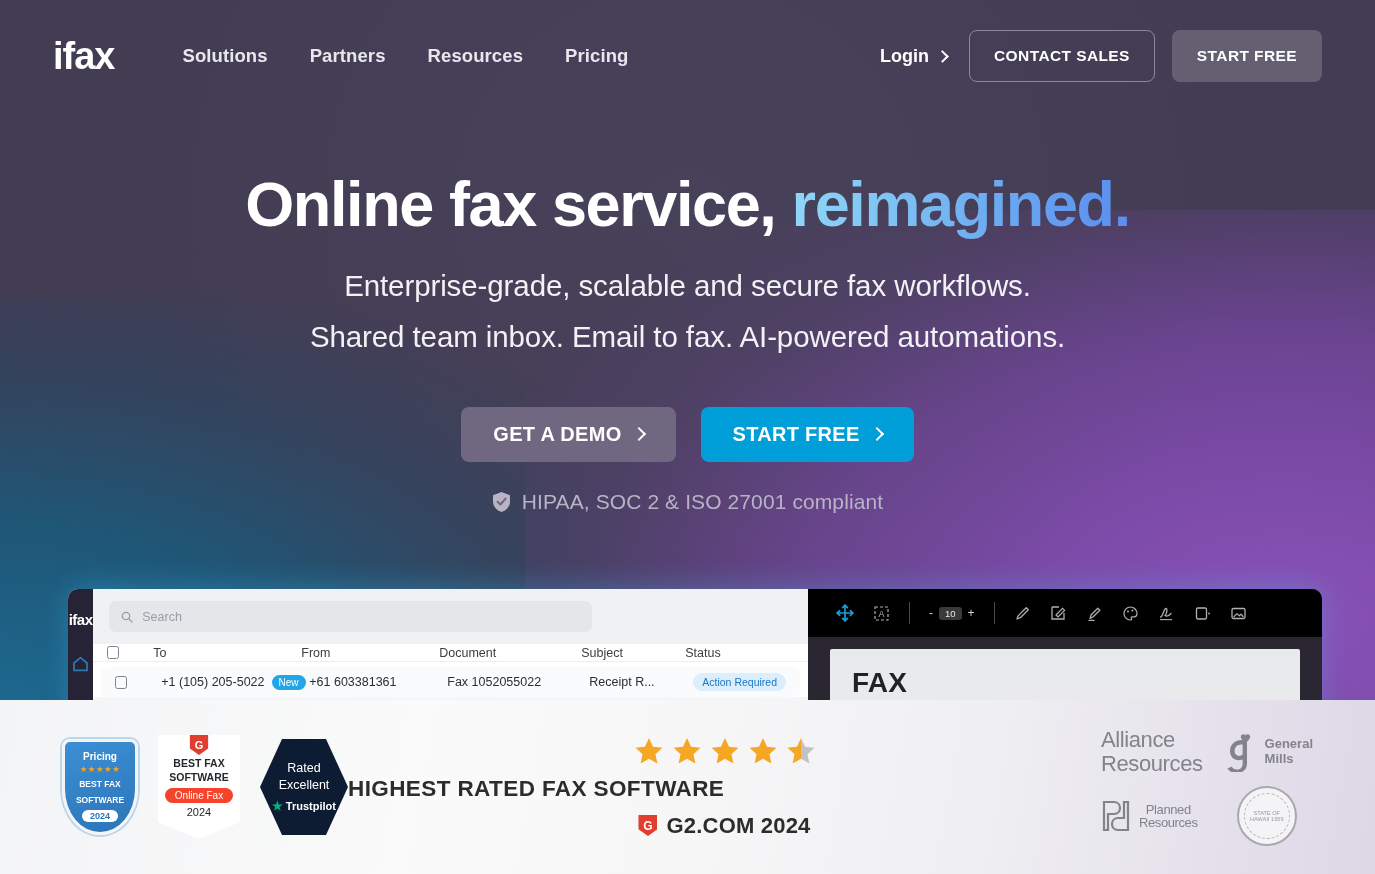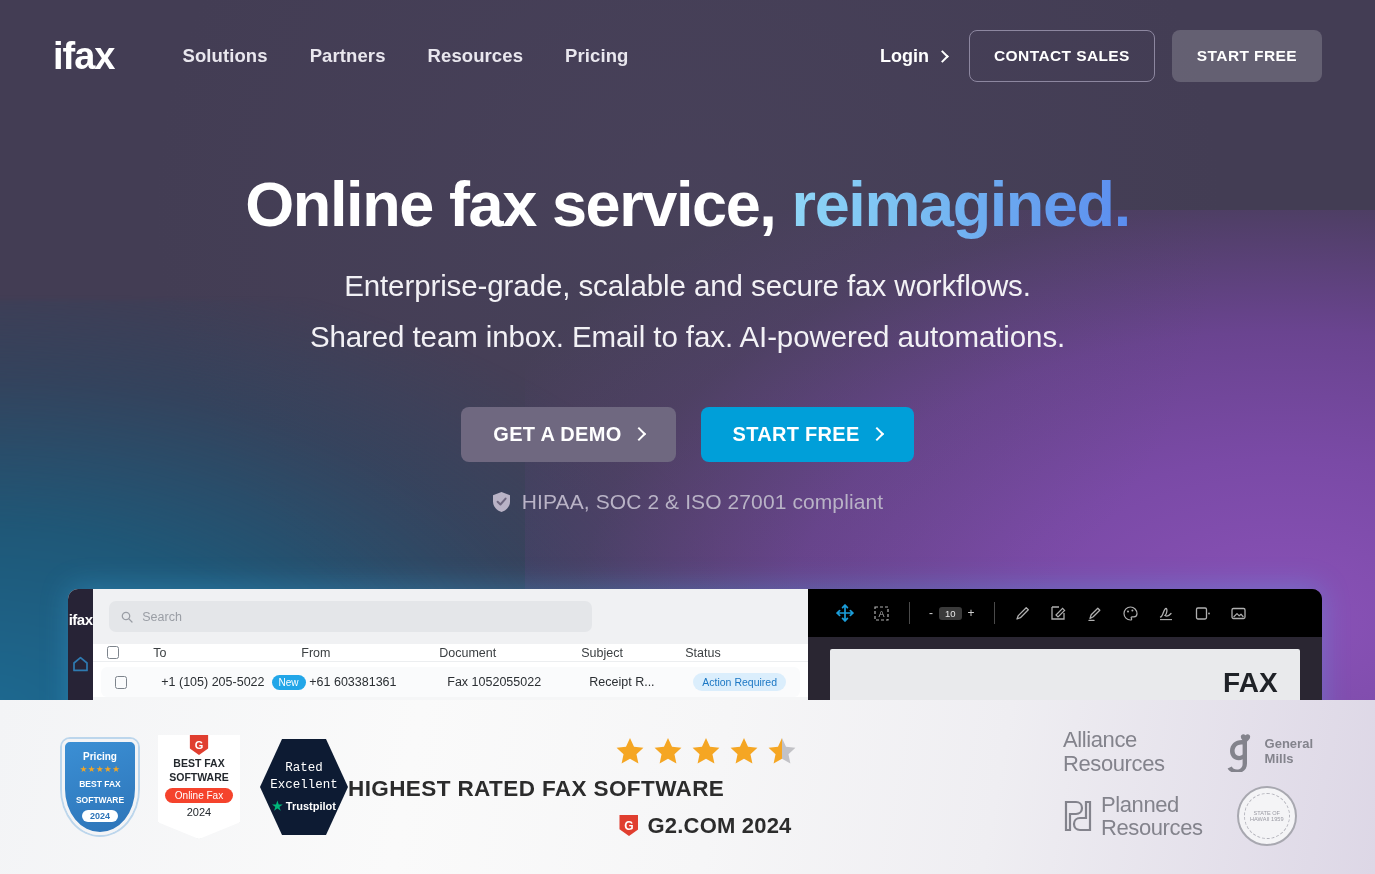--- a/index.html
+++ b/index.html
@@ -129,21 +129,21 @@
   }
   .tool { opacity:.85; display:flex; align-items:center; }
   .tool.active { opacity:1; }
   .divider { width:1px; height:22px; background:#4a4a4a; }
   .zoomctl { display:flex; align-items:center; gap:6px; color:#cfcfcf; font-size:12px; }
   .zoomval { background:#3a3a3a; border-radius:3px; padding:1px 6px; font-size:9.5px; color:#e8e8e8; }
   .fax-page {
     margin:12px 22px 0; background:#e9eaec; height:150px; border-radius:2px;
     padding:18px 22px;
   }
-  .fax-page .ftitle { font-size:28px; font-weight:bold; color:#1f2227; letter-spacing:0.2px;text-align:right; }
+  .fax-page .ftitle { font-size:28px; font-weight:bold; color:#1f2227; letter-spacing:0.2px; }
 
   
   .proof {
     position:absolute; z-index:40; left:0; right:0; bottom:0; height:174px;
     background:linear-gradient(100deg,#f3f4f6 0%, #fafafa 30%, #f6f6f7 52%, #efeef2 72%, #ddd7e6 100%);
     display:flex; align-items:center; padding:0 62px;
   }
   .proof-badges { display:flex; align-items:center; gap:20px; }
   .center-proof { flex:1; text-align:left; }
   .stars { display:flex; justify-content:center; gap:6px; margin-bottom:9px; }
@@ -151,21 +151,21 @@
   .proof-sub {
     margin-top:11px; font-size:22px; font-weight:bold; color:#2c2c2c;
     display:flex; align-items:center; justify-content:center; gap:9px; letter-spacing:0.2px;
   }
   .clients { display:grid; grid-template-columns:auto auto; gap:10px 18px; align-items:center; }
   .client-txt {
     color:#83838c; font-size:22px; font-weight:normal; line-height:1.1; letter-spacing:-0.4px;
   }
   .client-row { display:flex; align-items:center; gap:8px; }
   .gm-txt { color:#83838c; font-size:13px; font-weight:bold; line-height:1.15; }
-  .pp-txt { color:#83838c; font-size:22px; line-height:1.05; letter-spacing:-0.4px; }
+  .pp-txt { color:#83838c; font-size:13px; line-height:1.05; letter-spacing:-0.4px;text-align:center; }
 
   
   .badge-capterra {
     width:76px; height:96px; background:linear-gradient(160deg,#3b8fd4,#2d74b8);
     border-radius:8px 8px 38px 38px / 8px 8px 46px 46px; border:3px solid #f3f4f6;
     box-shadow:0 0 0 2px #bcd6ec; color:#fff; text-align:center; padding-top:9px;
   }
   .badge-capterra .bc-brand { font-size:10px; font-weight:bold; }
   .badge-capterra .bc-stars { font-size:8.5px; color:#f5a623; letter-spacing:0.5px; margin-top:2px; }
   .badge-capterra .bc-line { font-size:8.5px; font-weight:bold; line-height:1.25; margin-top:5px; }
@@ -188,21 +188,21 @@
   .badge-g2 .g2-pill {
     background:#f5432c; color:#fff; font-size:10px; border-radius:10px;
     margin:4px 7px 0; padding:2px 0;
   }
   .badge-g2 .g2-year { font-size:11px; color:#23282d; margin-top:3px; }
   .badge-tp {
     width:88px; height:96px; background:#0d1b33; color:#fff; text-align:center;
     clip-path:polygon(25% 0,75% 0,100% 50%,75% 100%,25% 100%,0 50%);
     display:flex; flex-direction:column; align-items:center; justify-content:center; gap:2px;
   }
-  .badge-tp .tp-line { font-size:12.5px; line-height:1.22;font-family:Liberation Mono, monospace; }
+  .badge-tp .tp-line { font-size:12.5px; line-height:1.22; }
   .badge-tp .tp-brand { font-size:11px; font-weight:bold; display:flex; align-items:center; gap:3px; margin-top:4px; }
   .tp-star { color:#00b67a; font-size:12px; }
 
   .seal {
     width:60px; height:60px; border-radius:50%; border:2px solid #a8a8b0;
     display:flex; align-items:center; justify-content:center; color:#9a9aa3;
     font-size:5.6px; text-align:center; line-height:1.12; position:relative; background:#f4f4f6;
   }
   .seal::after {
     content:""; position:absolute; inset:5px; border-radius:50%; border:1px dashed #b4b4bc;

